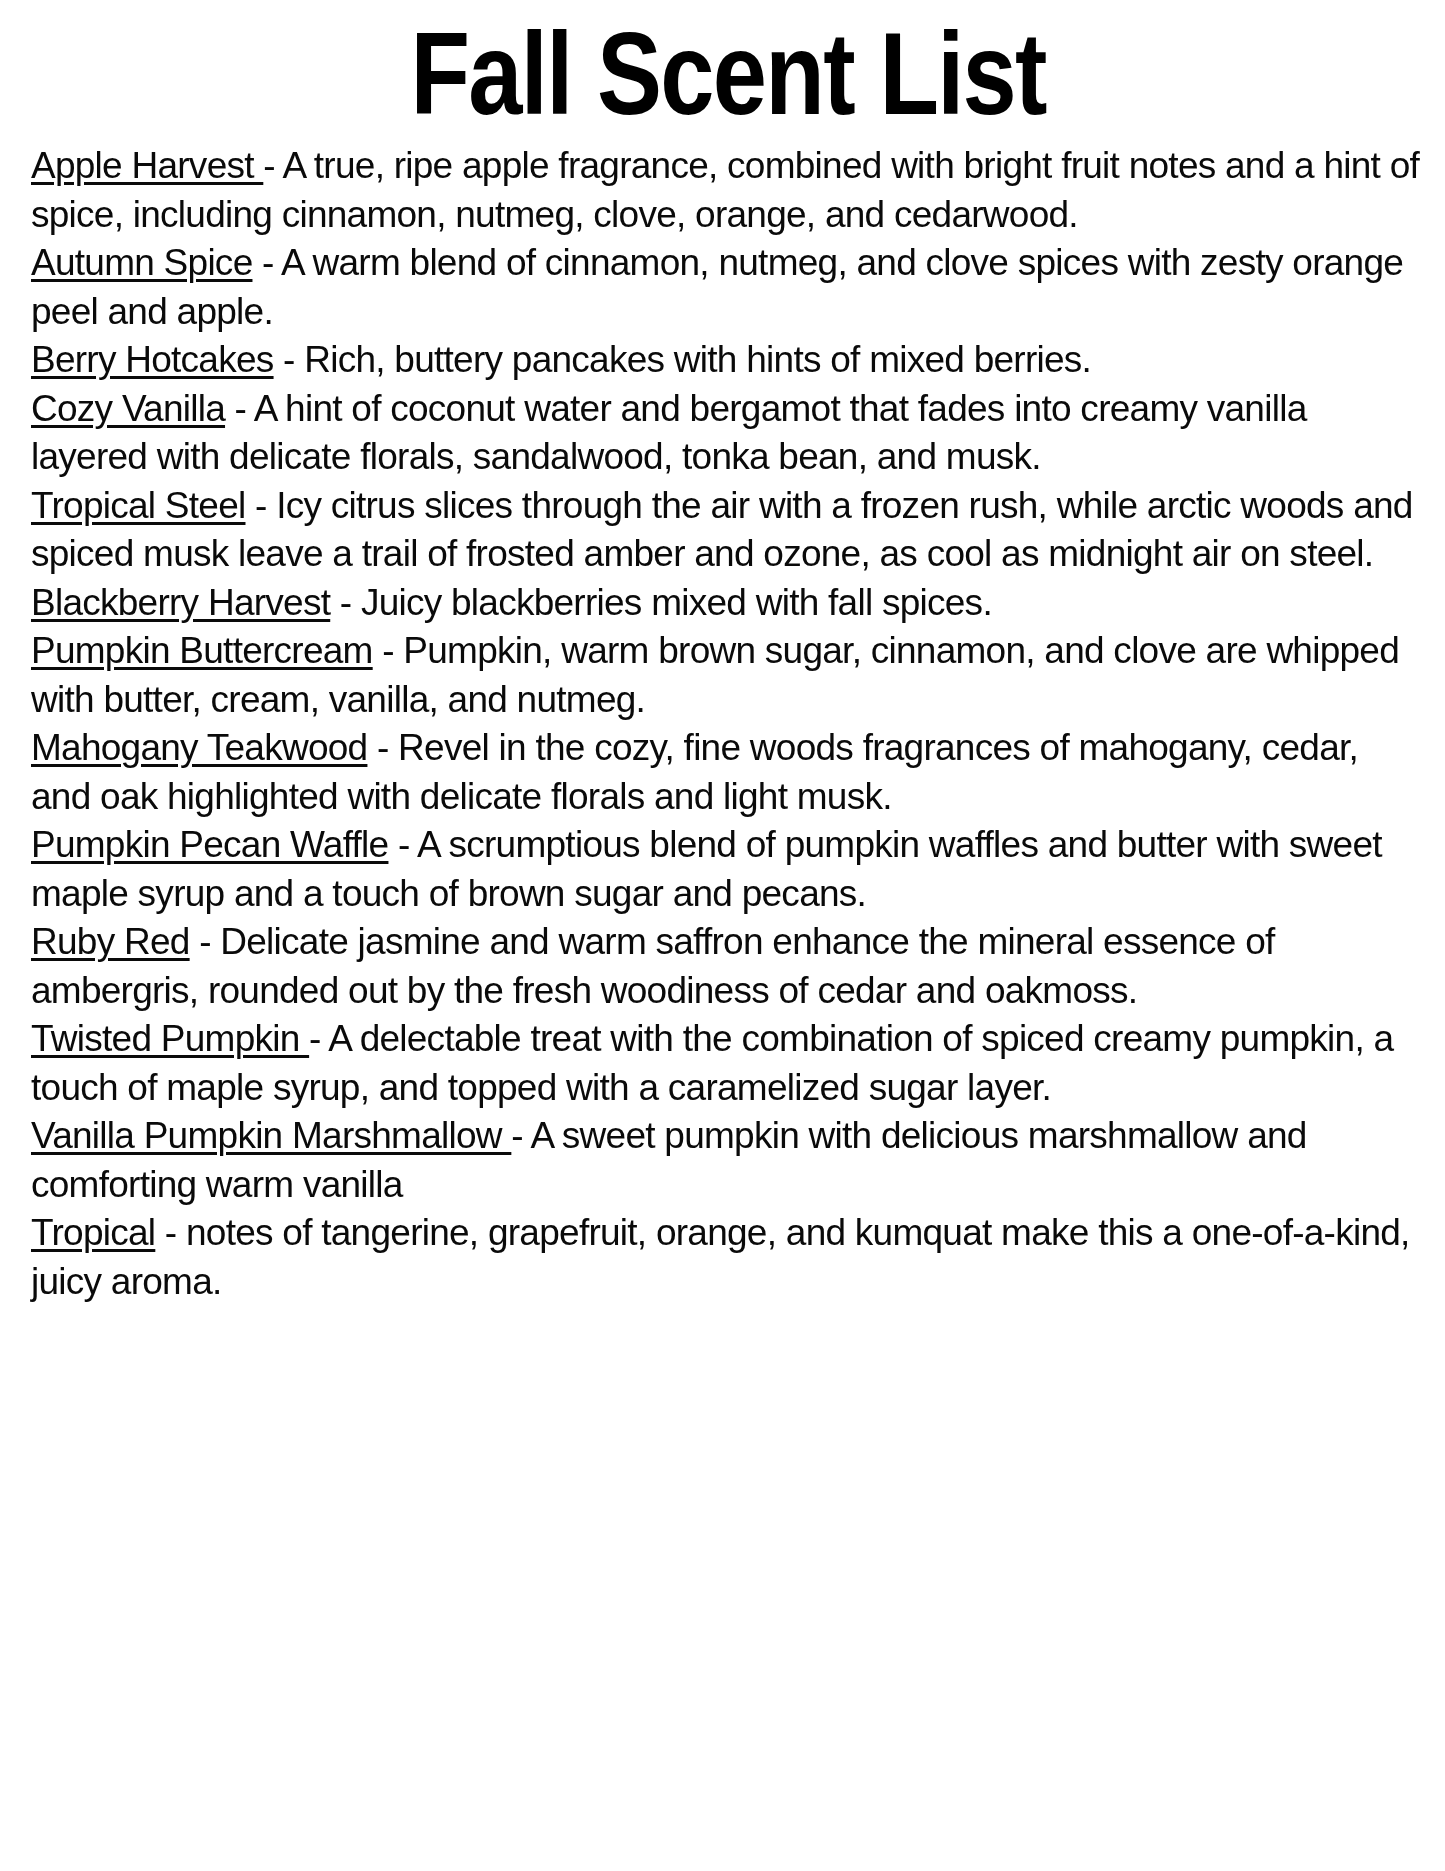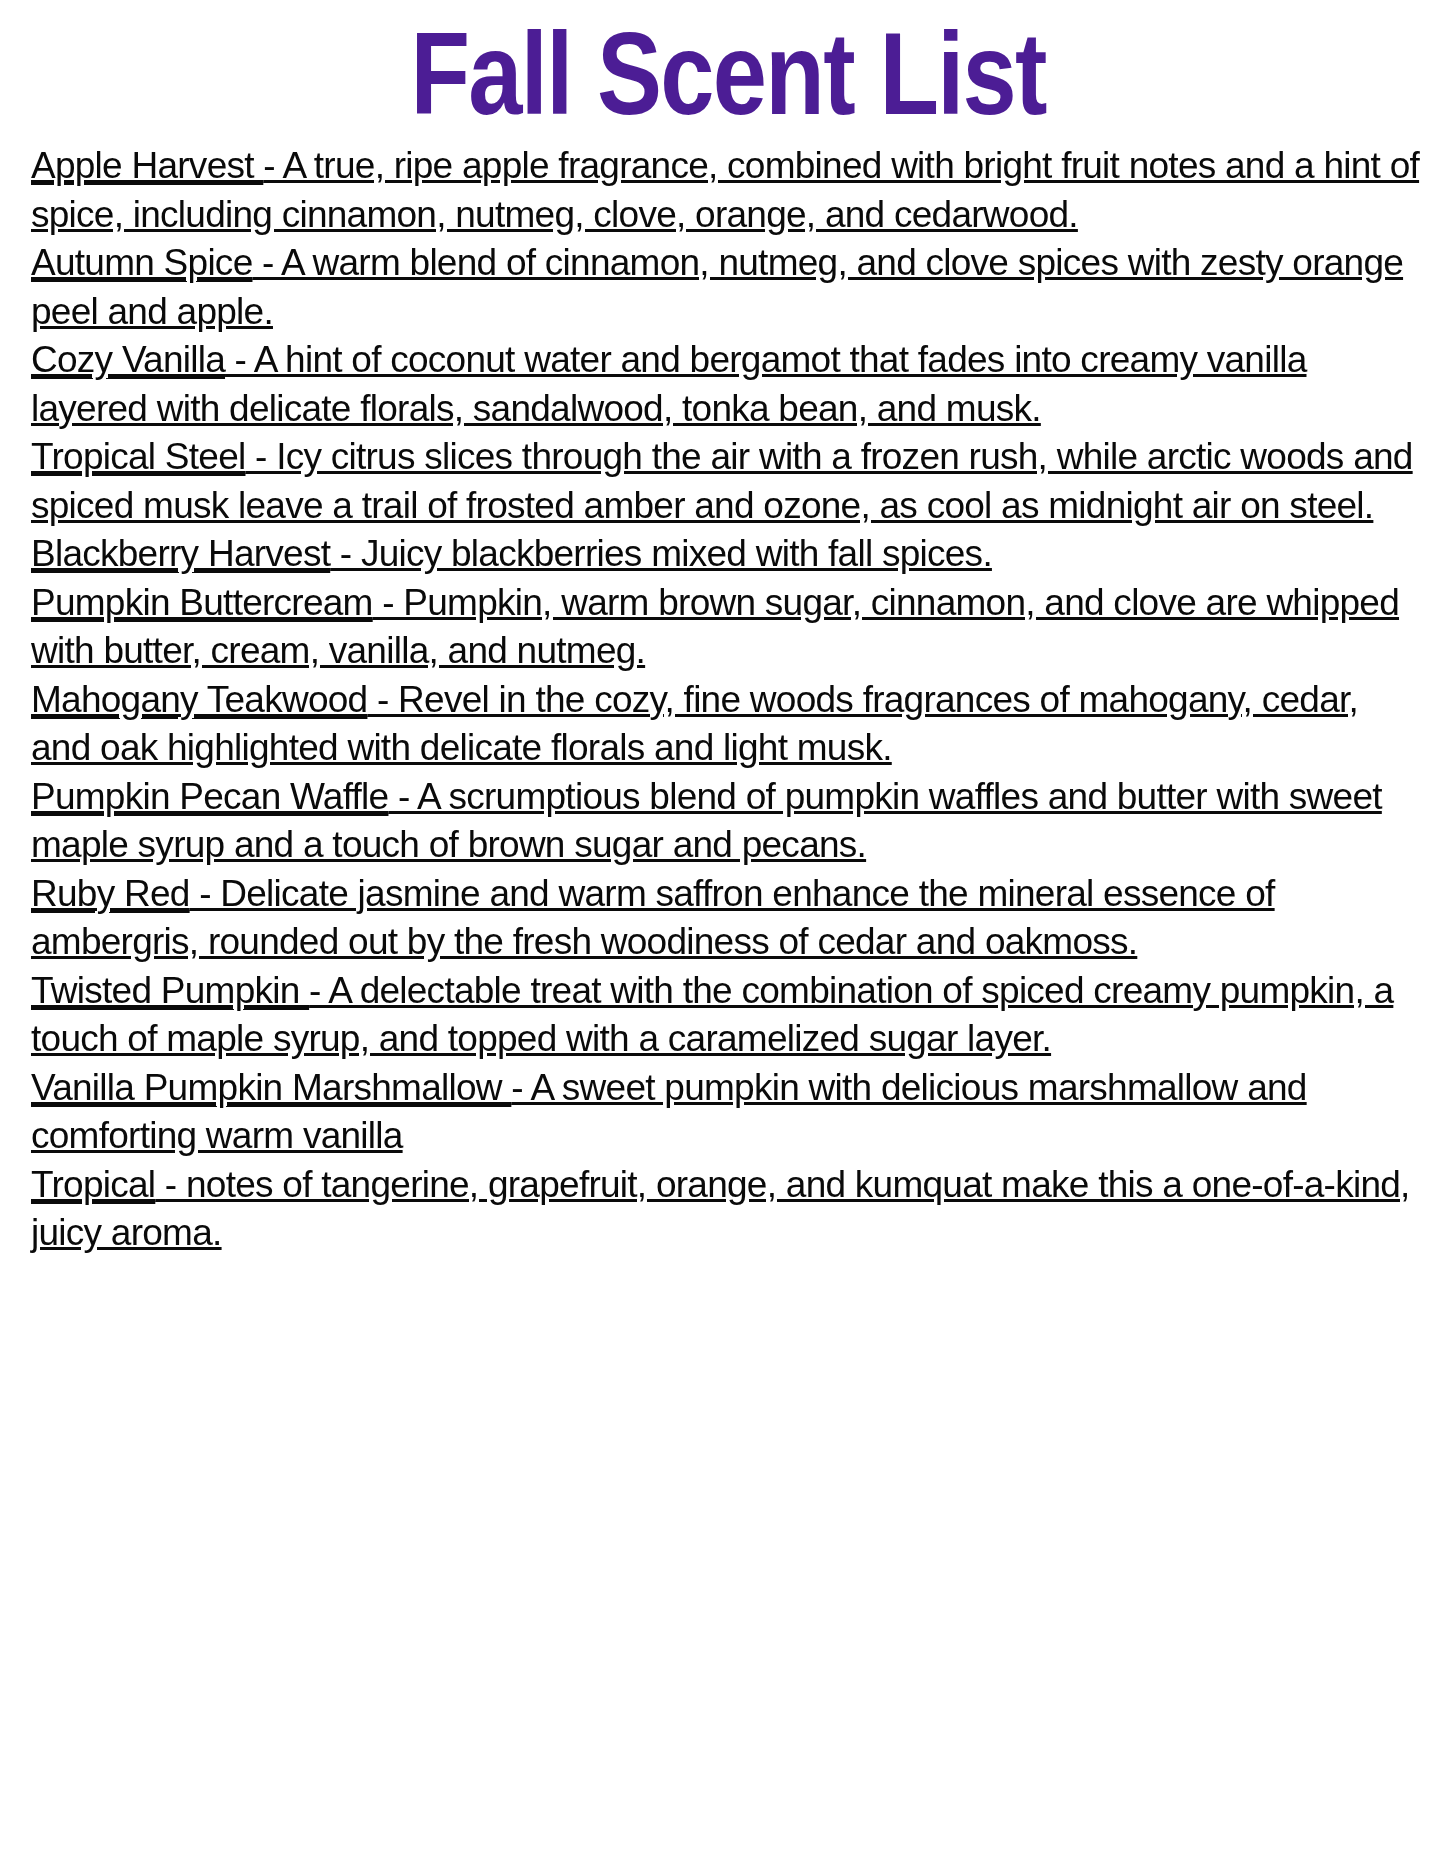--- a/index.html
+++ b/index.html
@@ -19,32 +19,31 @@
     font-family: "Liberation Sans", "DejaVu Sans", sans-serif;
     padding: 0 20px 0 31px;
   }
   .title {
     margin: 16px 0 4px 0;
     text-align: center;
     line-height: 1;
     font-size: 116px;
     font-weight: bold;
     letter-spacing: -2px;
-    color: #4c1d95;
+    color: #000000;
     white-space: nowrap;
   }
   .title .title-inner {
     display: inline-block;
     transform: scaleX(0.84);
     transform-origin: center center;
   }
   .scent-list {
     margin-top: 10px;
     width: 1394px;
-    text-decoration: underline;
   }
   .entry {
     margin: 0;
     font-size: 37px;
     line-height: 48.5px;
     letter-spacing: -0.02em;
     color: #0a0a0a;
     text-align: left;
   }
   .scent-name {
@@ -56,20 +55,21 @@
 </head>
 <body>
 
 <main class="page">
   <h1 class="title"><span class="title-inner">Fall Scent List</span></h1>
   <section class="scent-list">
   <p class="entry"><span class="scent-name">Apple Harvest </span><span class="scent-desc">- A true, ripe apple fragrance, combined with bright fruit notes and a hint of spice, including cinnamon, nutmeg, clove, orange, and cedarwood.</span></p>
 
   <p class="entry"><span class="scent-name">Autumn Spice</span><span class="scent-desc"> - A warm blend of cinnamon, nutmeg, and clove spices with zesty orange peel and apple.</span></p>
 
+  <p class="entry"><span class="scent-name">Berry Hotcakes</span><span class="scent-desc"> - Rich, buttery pancakes with hints of mixed berries.</span></p>
 
   <p class="entry"><span class="scent-name">Cozy Vanilla</span><span class="scent-desc"> - A hint of coconut water and bergamot that fades into creamy vanilla layered with delicate florals, sandalwood, tonka bean, and musk.</span></p>
 
   <p class="entry"><span class="scent-name">Tropical Steel</span><span class="scent-desc"> - Icy citrus slices through the air with a frozen rush, while arctic woods and spiced musk leave a trail of frosted amber and ozone, as cool as midnight air on steel.</span></p>
 
   <p class="entry"><span class="scent-name">Blackberry Harvest</span><span class="scent-desc"> - Juicy blackberries mixed with fall spices.</span></p>
 
 
 
 

